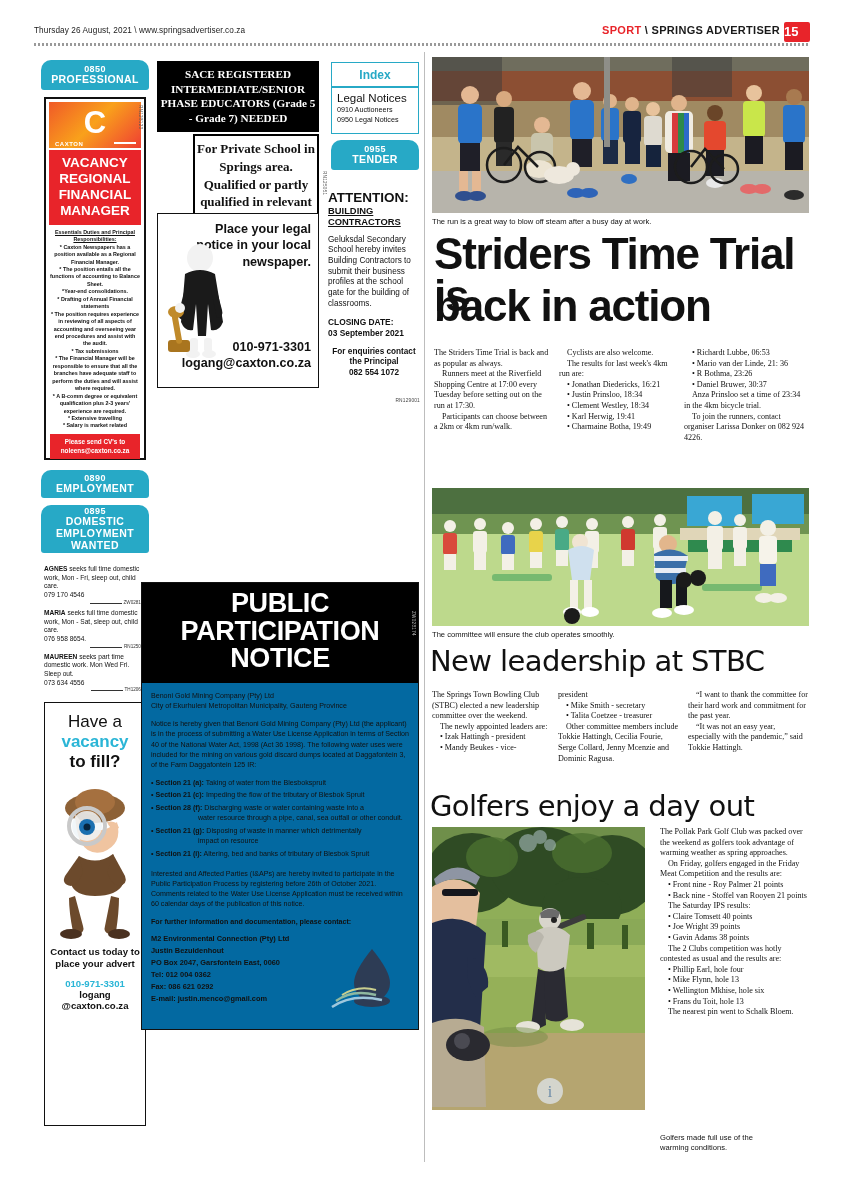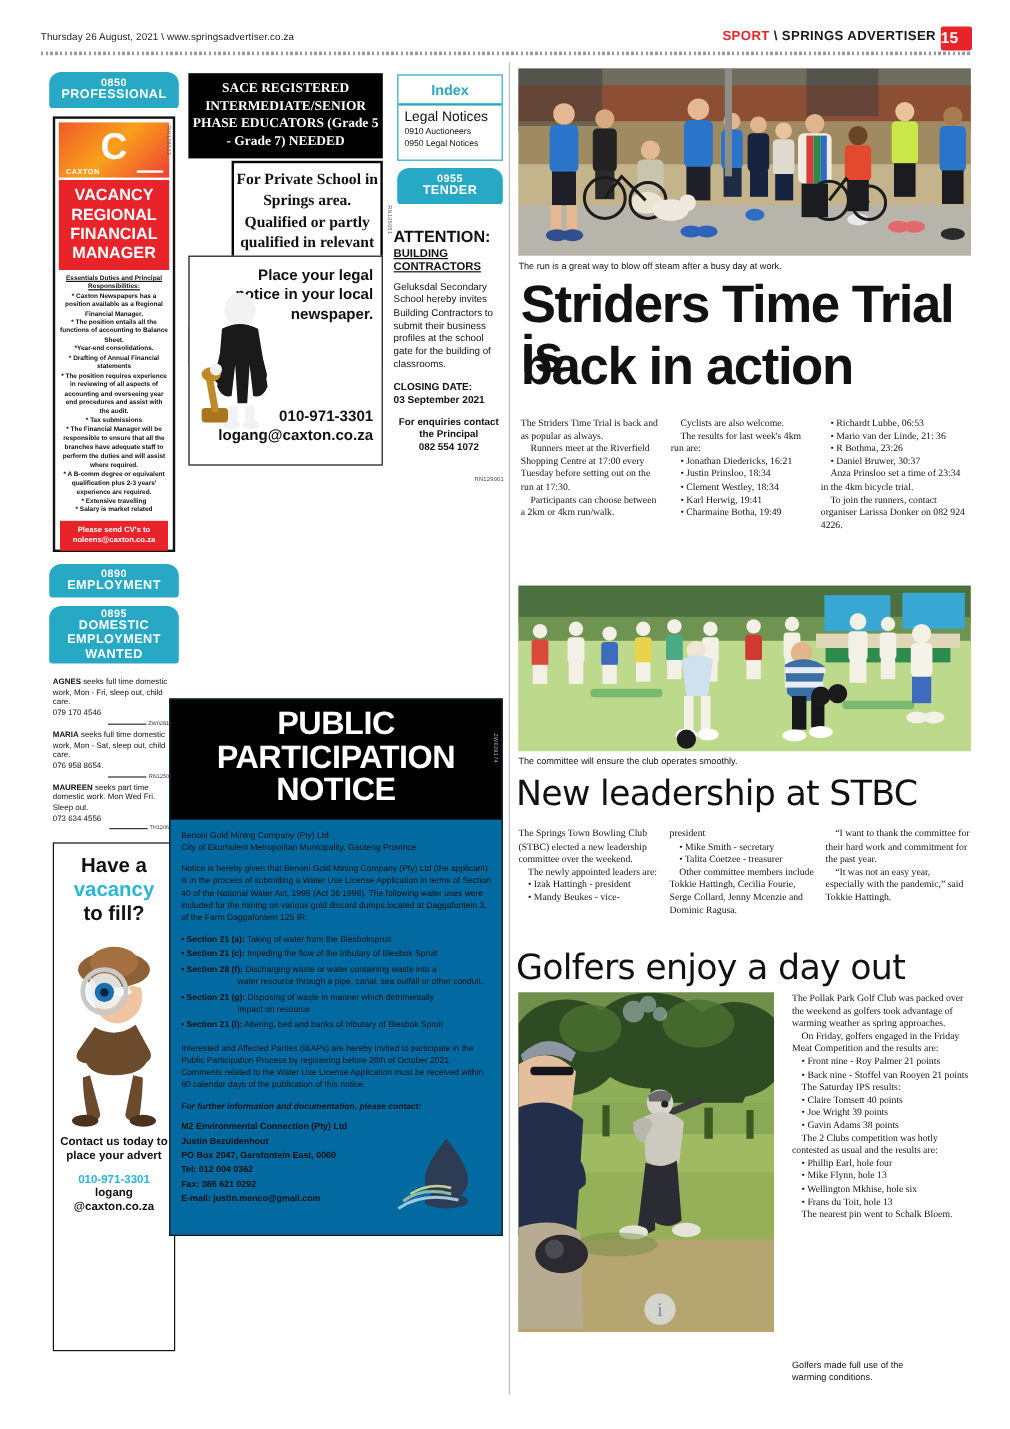--- a/index.html
+++ b/index.html
@@ -107,21 +107,21 @@
   .clsf-item { margin-bottom: 9px; position: relative; }
   .clsf-ref {
     position: absolute; right: 0; bottom: -6px; font-size: 4.6px; color: #333;
   }
   .clsf-ref::before {
     content: ""; position: absolute; left: -34px; top: 3px; width: 32px; height: 1px; background: #333;
   }
 
   
   .havead { border: 1px solid #111; text-align: center; background: #fff; }
-  .havead .l1 { font-size: 17px; font-weight: bold; color: #111; margin-top: 9px; }
+  .havead .l1 { font-size: 17px; font-weight: normal; color: #111; margin-top: 9px; }
   .havead .l2 { font-size: 17px; font-weight: bold; color: #2ab5d6; }
   .havead .l3 { font-size: 17px; font-weight: bold; color: #111; }
   .det-wrap { position: relative; height: 168px; margin-top: 6px; }
   .havead .l4 { font-size: 9.6px; font-weight: bold; color: #111; line-height: 1.25; }
   .havead .l5 { font-size: 9.6px; font-weight: bold; color: #2ab5d6; margin-top: 8px;}
   .havead .l6 { font-size: 9.6px; font-weight: bold; color: #111; line-height: 1.2; }
 
   
   .sace-title {
     background: #000; color: #fff; text-align: center;
@@ -406,21 +406,21 @@
         <span class="lbl">• Section 21 (g):</span>
         <span>Disposing of waste in manner which detrimentally</span>
         <div class="ppn-ind">impact on resource</div>
       </div>
       <div class="ppn-sec" style="margin-bottom:9px;">
         <span class="lbl">• Section 21 (i):</span>
         <span>Altering, bed and banks of tributary of Blesbok Spruit</span>
       </div>
 
       <p>Interested and Affected Parties (I&amp;APs) are hereby invited to participate in the Public Participation Process by registering before 26th of October 2021. Comments related to the Water Use License Application must be received within 60 calendar days of the publication of this notice.</p>
-      <div class="b" style="margin-top:4px;font-style:italic;">For further information and documentation, please contact:</div>
+      <div class="b" style="margin-top:4px;">For further information and documentation, please contact:</div>
       <div class="ppn-contact">
         <div>M2 Environmental Connection (Pty) Ltd</div>
         <div>Justin Bezuidenhout</div>
         <div>PO Box 2047, Garsfontein East, 0060</div>
         <div>Tel: 012 004 0362</div>
         <div>Fax: 086 621 0292</div>
         <div>E-mail: justin.menco@gmail.com</div>
       </div>
     </div>
     <div class="droplet">

